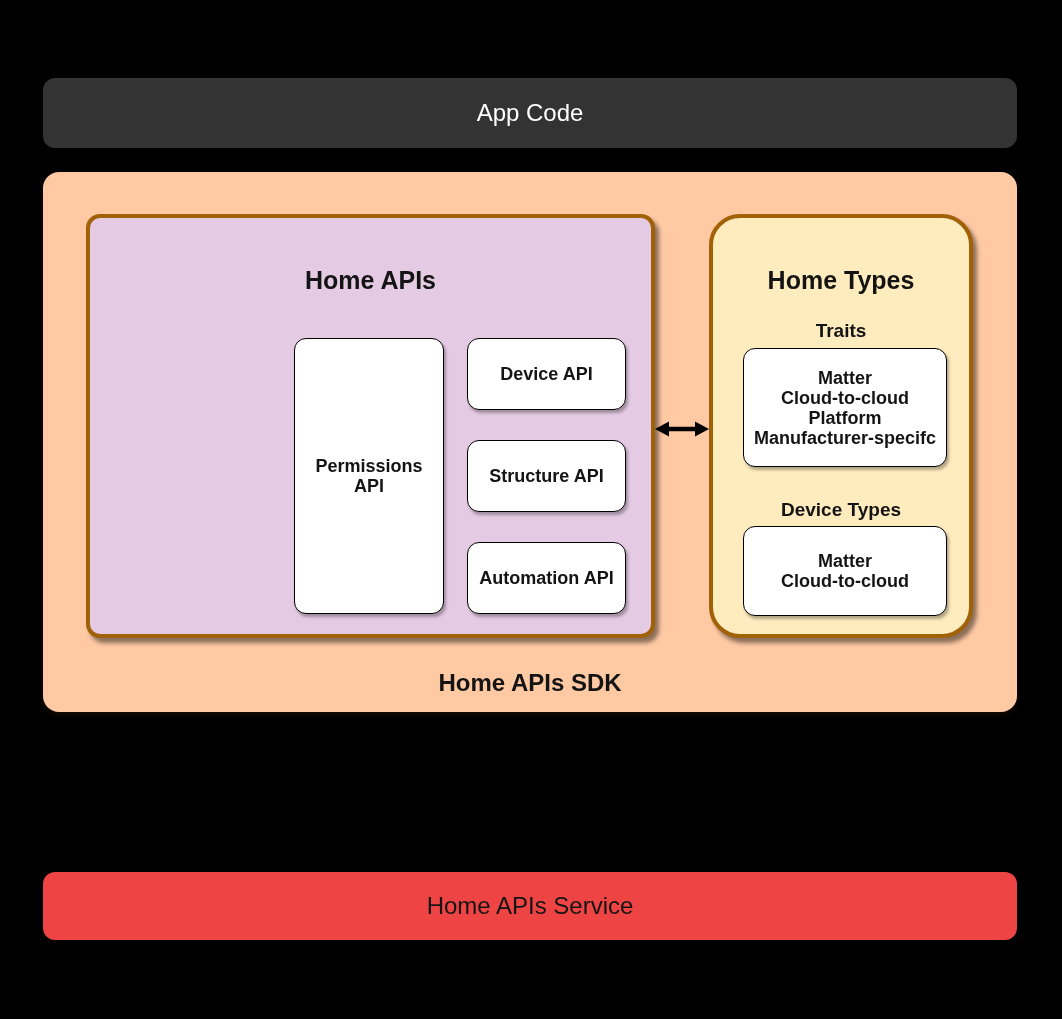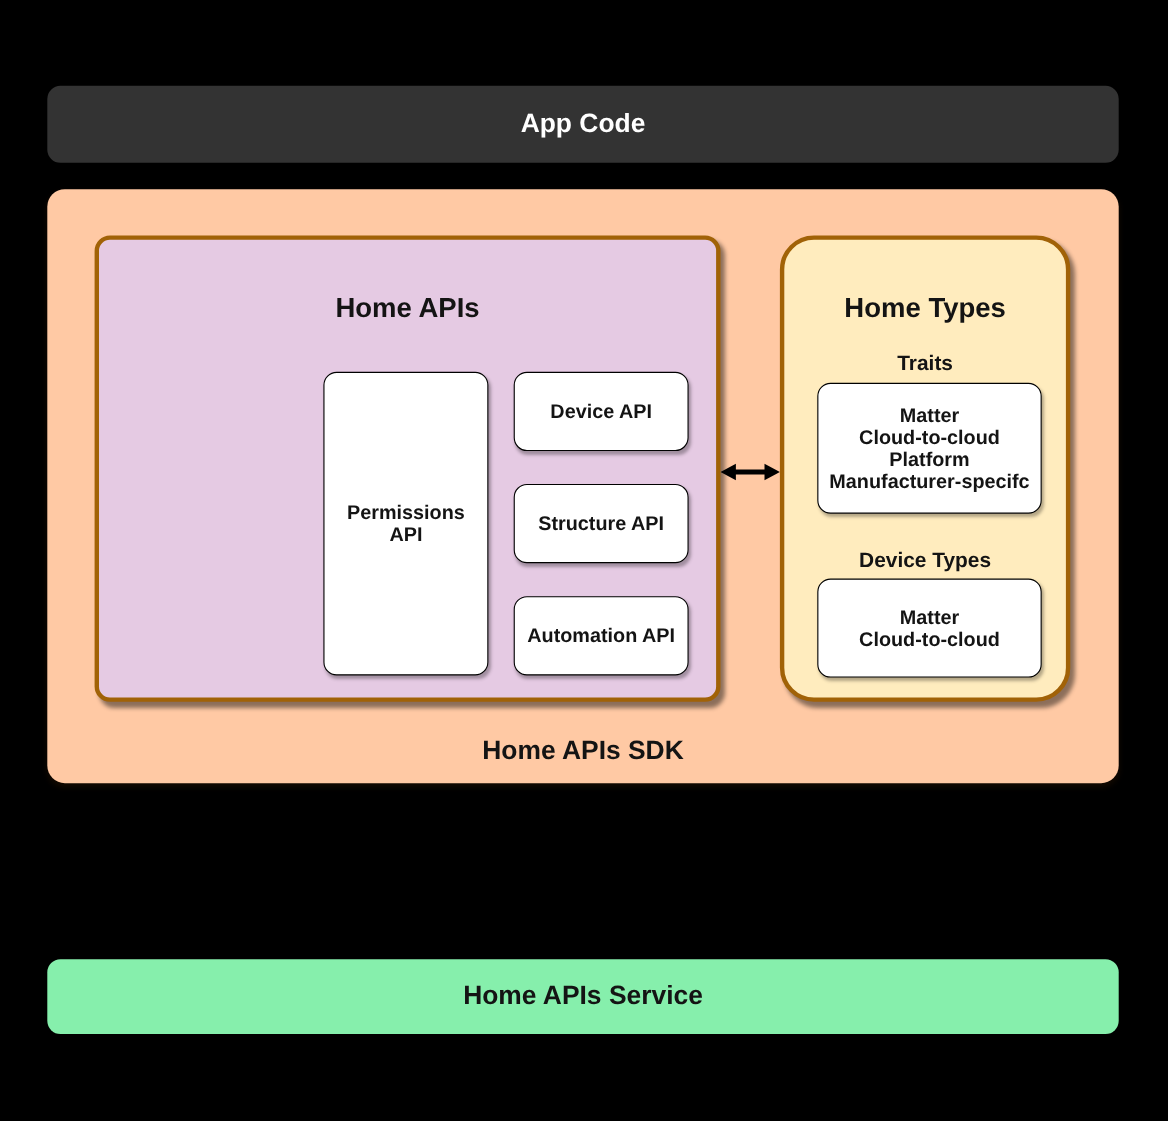--- a/index.html
+++ b/index.html
@@ -8,24 +8,24 @@
     background:#000000;
     font-family:"Liberation Sans", sans-serif;
     position:relative;
     overflow:hidden;
     color:#141414;
   }
   .bar {
     position:absolute; left:43px; width:974px;
     border-radius:12px;
     display:flex; align-items:center; justify-content:center;
-    font-weight:bold; font-size:24px;
+    font-weight:normal; font-size:24px;
   }
   .app-code { top:78px; height:70px; background:#333333; color:#ffffff; }
-  .service  { top:872px; height:68px; background:#86efac; color:#141414; }
+  .service  { top:872px; height:68px; background:#ef4444; color:#141414; }
 
   .sdk {
     position:absolute; left:43px; top:172px; width:974px; height:540px;
     background:#ffc9a4; border-radius:16px;
     box-shadow:0 3px 6px rgba(40,20,0,0.5);
   }
   .sdk-label {
     position:absolute; bottom:15px; left:0; width:100%;
     text-align:center; font-weight:bold; font-size:24px; color:#141414;
   }

